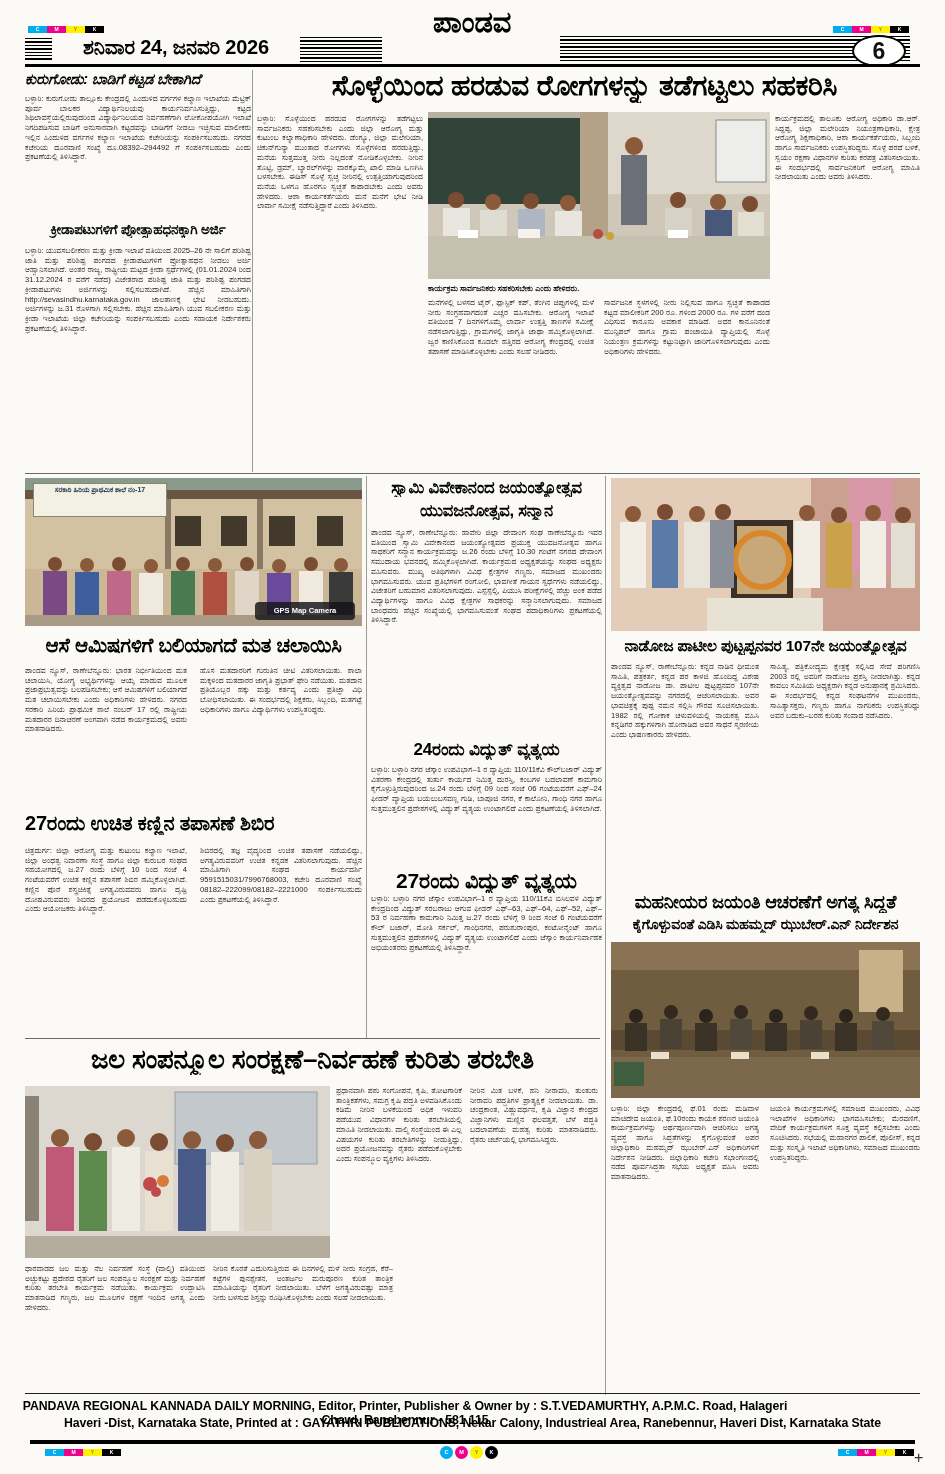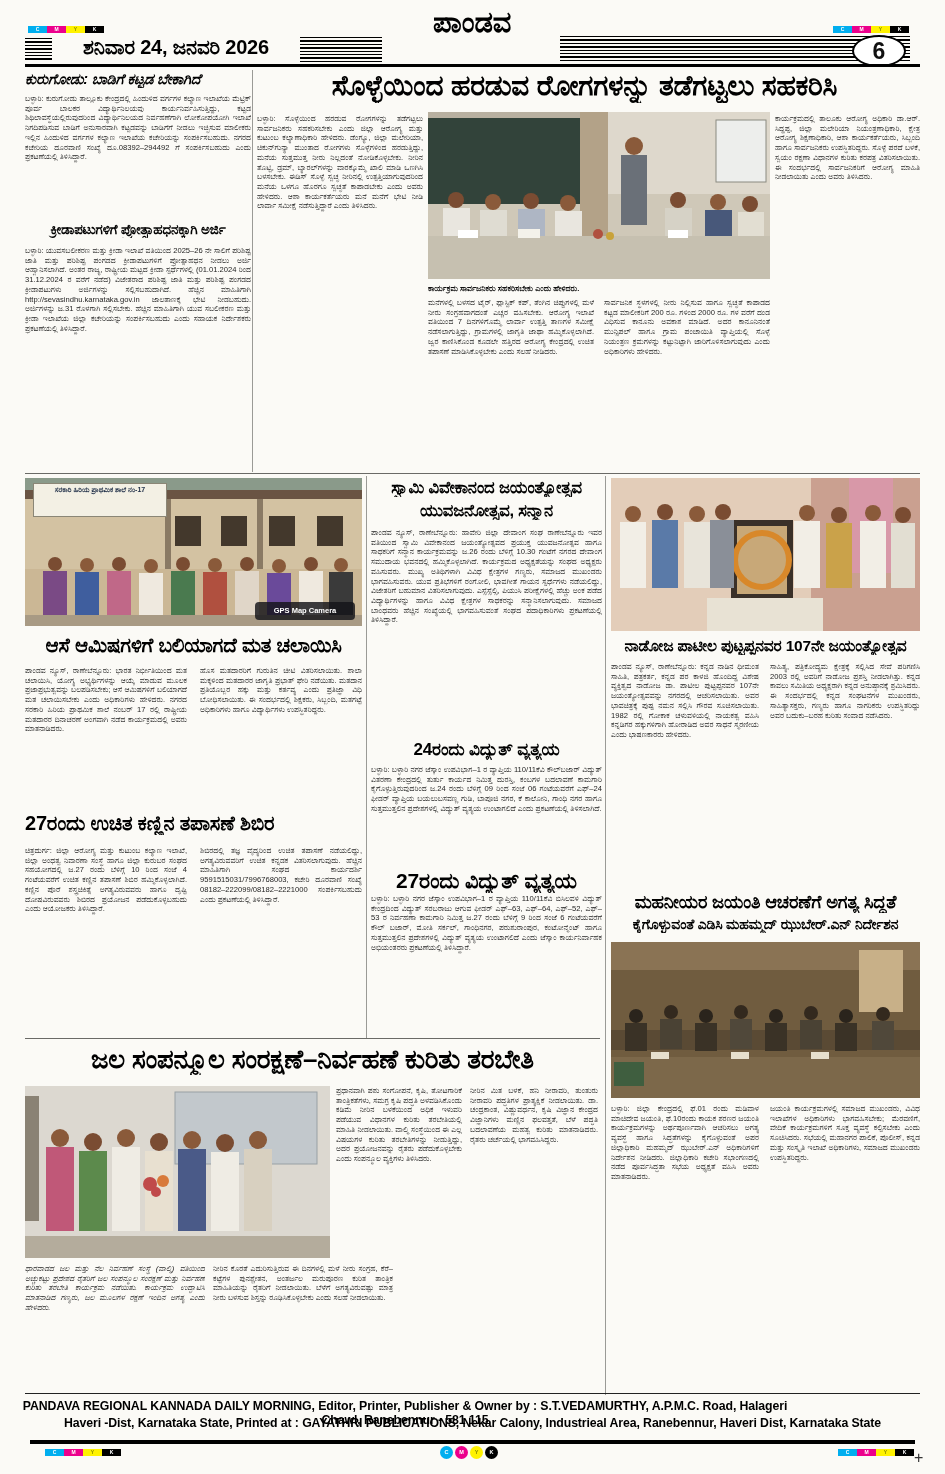--- a/index.html
+++ b/index.html
@@ -261,21 +261,21 @@
       <circle cx="125" cy="98" r="7" fill="#c04a4a"></circle>
         <circle cx="138" cy="95" r="6" fill="#d87a3a"></circle>
         <circle cx="131" cy="106" r="5" fill="#c04a4a"></circle>
       <rect x="0" y="150" width="305" height="22" fill="#b4ac9c"></rect>
     </svg>
   </div>
 
   <div class="abs body-text" style="left:336px;top:1086px;width:126px;height:172px;">ಪ್ರಧಾನವಾಗಿ ಪಶು ಸಂಗೋಪನೆ, ಕೃಷಿ, ತೋಟಗಾರಿಕೆ ತಾಂತ್ರಿಕತೆಗಳು, ಸಮಗ್ರ ಕೃಷಿ ಪದ್ಧತಿ ಅಳವಡಿಸಿಕೊಂಡು ಕಡಿಮೆ ನೀರಿನ ಬಳಕೆಯಿಂದ ಅಧಿಕ ಇಳುವರಿ ಪಡೆಯುವ ವಿಧಾನಗಳ ಕುರಿತು ತರಬೇತಿಯಲ್ಲಿ ಮಾಹಿತಿ ನೀಡಲಾಯಿತು. ವಾಲ್ಮಿ ಸಂಸ್ಥೆಯಿಂದ ಈ ಎಲ್ಲ ವಿಷಯಗಳ ಕುರಿತು ತರಬೇತಿಗಳನ್ನು ನೀಡುತ್ತಿದ್ದು, ಅದರ ಪ್ರಯೋಜನವನ್ನು ರೈತರು ಪಡೆದುಕೊಳ್ಳಬೇಕು ಎಂದು ಸಂಪನ್ಮೂಲ ವ್ಯಕ್ತಿಗಳು ತಿಳಿಸಿದರು.</div>
   <div class="abs body-text" style="left:470px;top:1086px;width:128px;height:172px;">ನೀರಿನ ಮಿತ ಬಳಕೆ, ಹನಿ ನೀರಾವರಿ, ತುಂತುರು ನೀರಾವರಿ ಪದ್ಧತಿಗಳ ಪ್ರಾತ್ಯಕ್ಷಿಕೆ ನೀಡಲಾಯಿತು. ಡಾ. ಚಂದ್ರಕಾಂತ, ವಿಷ್ಣುವರ್ಧನ, ಕೃಷಿ ವಿಜ್ಞಾನ ಕೇಂದ್ರದ ವಿಜ್ಞಾನಿಗಳು ಮಣ್ಣಿನ ಫಲವತ್ತತೆ, ಬೆಳೆ ಪದ್ಧತಿ ಬದಲಾವಣೆಯ ಮಹತ್ವ ಕುರಿತು ಮಾತನಾಡಿದರು. ರೈತರು ಚರ್ಚೆಯಲ್ಲಿ ಭಾಗವಹಿಸಿದ್ದರು.</div>
 
-  <div class="abs body-text" style="left:25px;top:1264px;width:180px;height:126px;font-style:italic;">ಧಾರವಾಡದ ಜಲ ಮತ್ತು ನೆಲ ನಿರ್ವಹಣೆ ಸಂಸ್ಥೆ (ವಾಲ್ಮಿ) ವತಿಯಿಂದ ಅಚ್ಚುಕಟ್ಟು ಪ್ರದೇಶದ ರೈತರಿಗೆ ಜಲ ಸಂಪನ್ಮೂಲ ಸಂರಕ್ಷಣೆ ಮತ್ತು ನಿರ್ವಹಣೆ ಕುರಿತು ತರಬೇತಿ ಕಾರ್ಯಕ್ರಮ ನಡೆಯಿತು. ಕಾರ್ಯಕ್ರಮ ಉದ್ಘಾಟಿಸಿ ಮಾತನಾಡಿದ ಗಣ್ಯರು, ಜಲ ಮೂಲಗಳ ರಕ್ಷಣೆ ಇಂದಿನ ಅಗತ್ಯ ಎಂದು ಹೇಳಿದರು.</div>
+  <div class="abs body-text" style="left:25px;top:1264px;width:180px;height:126px;">ಧಾರವಾಡದ ಜಲ ಮತ್ತು ನೆಲ ನಿರ್ವಹಣೆ ಸಂಸ್ಥೆ (ವಾಲ್ಮಿ) ವತಿಯಿಂದ ಅಚ್ಚುಕಟ್ಟು ಪ್ರದೇಶದ ರೈತರಿಗೆ ಜಲ ಸಂಪನ್ಮೂಲ ಸಂರಕ್ಷಣೆ ಮತ್ತು ನಿರ್ವಹಣೆ ಕುರಿತು ತರಬೇತಿ ಕಾರ್ಯಕ್ರಮ ನಡೆಯಿತು. ಕಾರ್ಯಕ್ರಮ ಉದ್ಘಾಟಿಸಿ ಮಾತನಾಡಿದ ಗಣ್ಯರು, ಜಲ ಮೂಲಗಳ ರಕ್ಷಣೆ ಇಂದಿನ ಅಗತ್ಯ ಎಂದು ಹೇಳಿದರು.</div>
   <div class="abs body-text" style="left:213px;top:1264px;width:180px;height:126px;">ನೀರಿನ ಕೊರತೆ ಎದುರಿಸುತ್ತಿರುವ ಈ ದಿನಗಳಲ್ಲಿ ಮಳೆ ನೀರು ಸಂಗ್ರಹ, ಕೆರೆ–ಕಟ್ಟೆಗಳ ಪುನಶ್ಚೇತನ, ಅಂತರ್ಜಲ ಮರುಪೂರಣ ಕುರಿತ ತಾಂತ್ರಿಕ ಮಾಹಿತಿಯನ್ನು ರೈತರಿಗೆ ನೀಡಲಾಯಿತು. ಬೆಳೆಗೆ ಅಗತ್ಯವಿರುವಷ್ಟು ಮಾತ್ರ ನೀರು ಬಳಸುವ ಶಿಸ್ತನ್ನು ರೂಢಿಸಿಕೊಳ್ಳಬೇಕು ಎಂದು ಸಲಹೆ ನೀಡಲಾಯಿತು.</div>
 
   <div class="abs hline" style="left:25px;top:1393px;width:895px;background:#222;"></div>
   <div class="abs footer-line" style="left:6px;top:1399px;width:798px;">PANDAVA REGIONAL KANNADA DAILY MORNING, Editor, Printer, Publisher &amp; Owner by : S.T.VEDAMURTHY, A.P.M.C. Road, Halageri Chawl, Ranebennur - 581 115</div>
   <div class="abs footer-line" style="left:0;top:1416px;width:945px;">Haveri -Dist, Karnataka State, Printed at : GAYATHRI PUBLICATIONS, Nekar Calony, Industrieal Area, Ranebennur, Haveri Dist, Karnataka State</div>
   <div class="abs blackbar" style="left:30px;top:1440px;width:885px;height:4px;"></div>
 
   <div class="abs cmyk" style="left:45px;top:1449px;">
     <span class="c">C</span>
       <span class="m">M</span>

